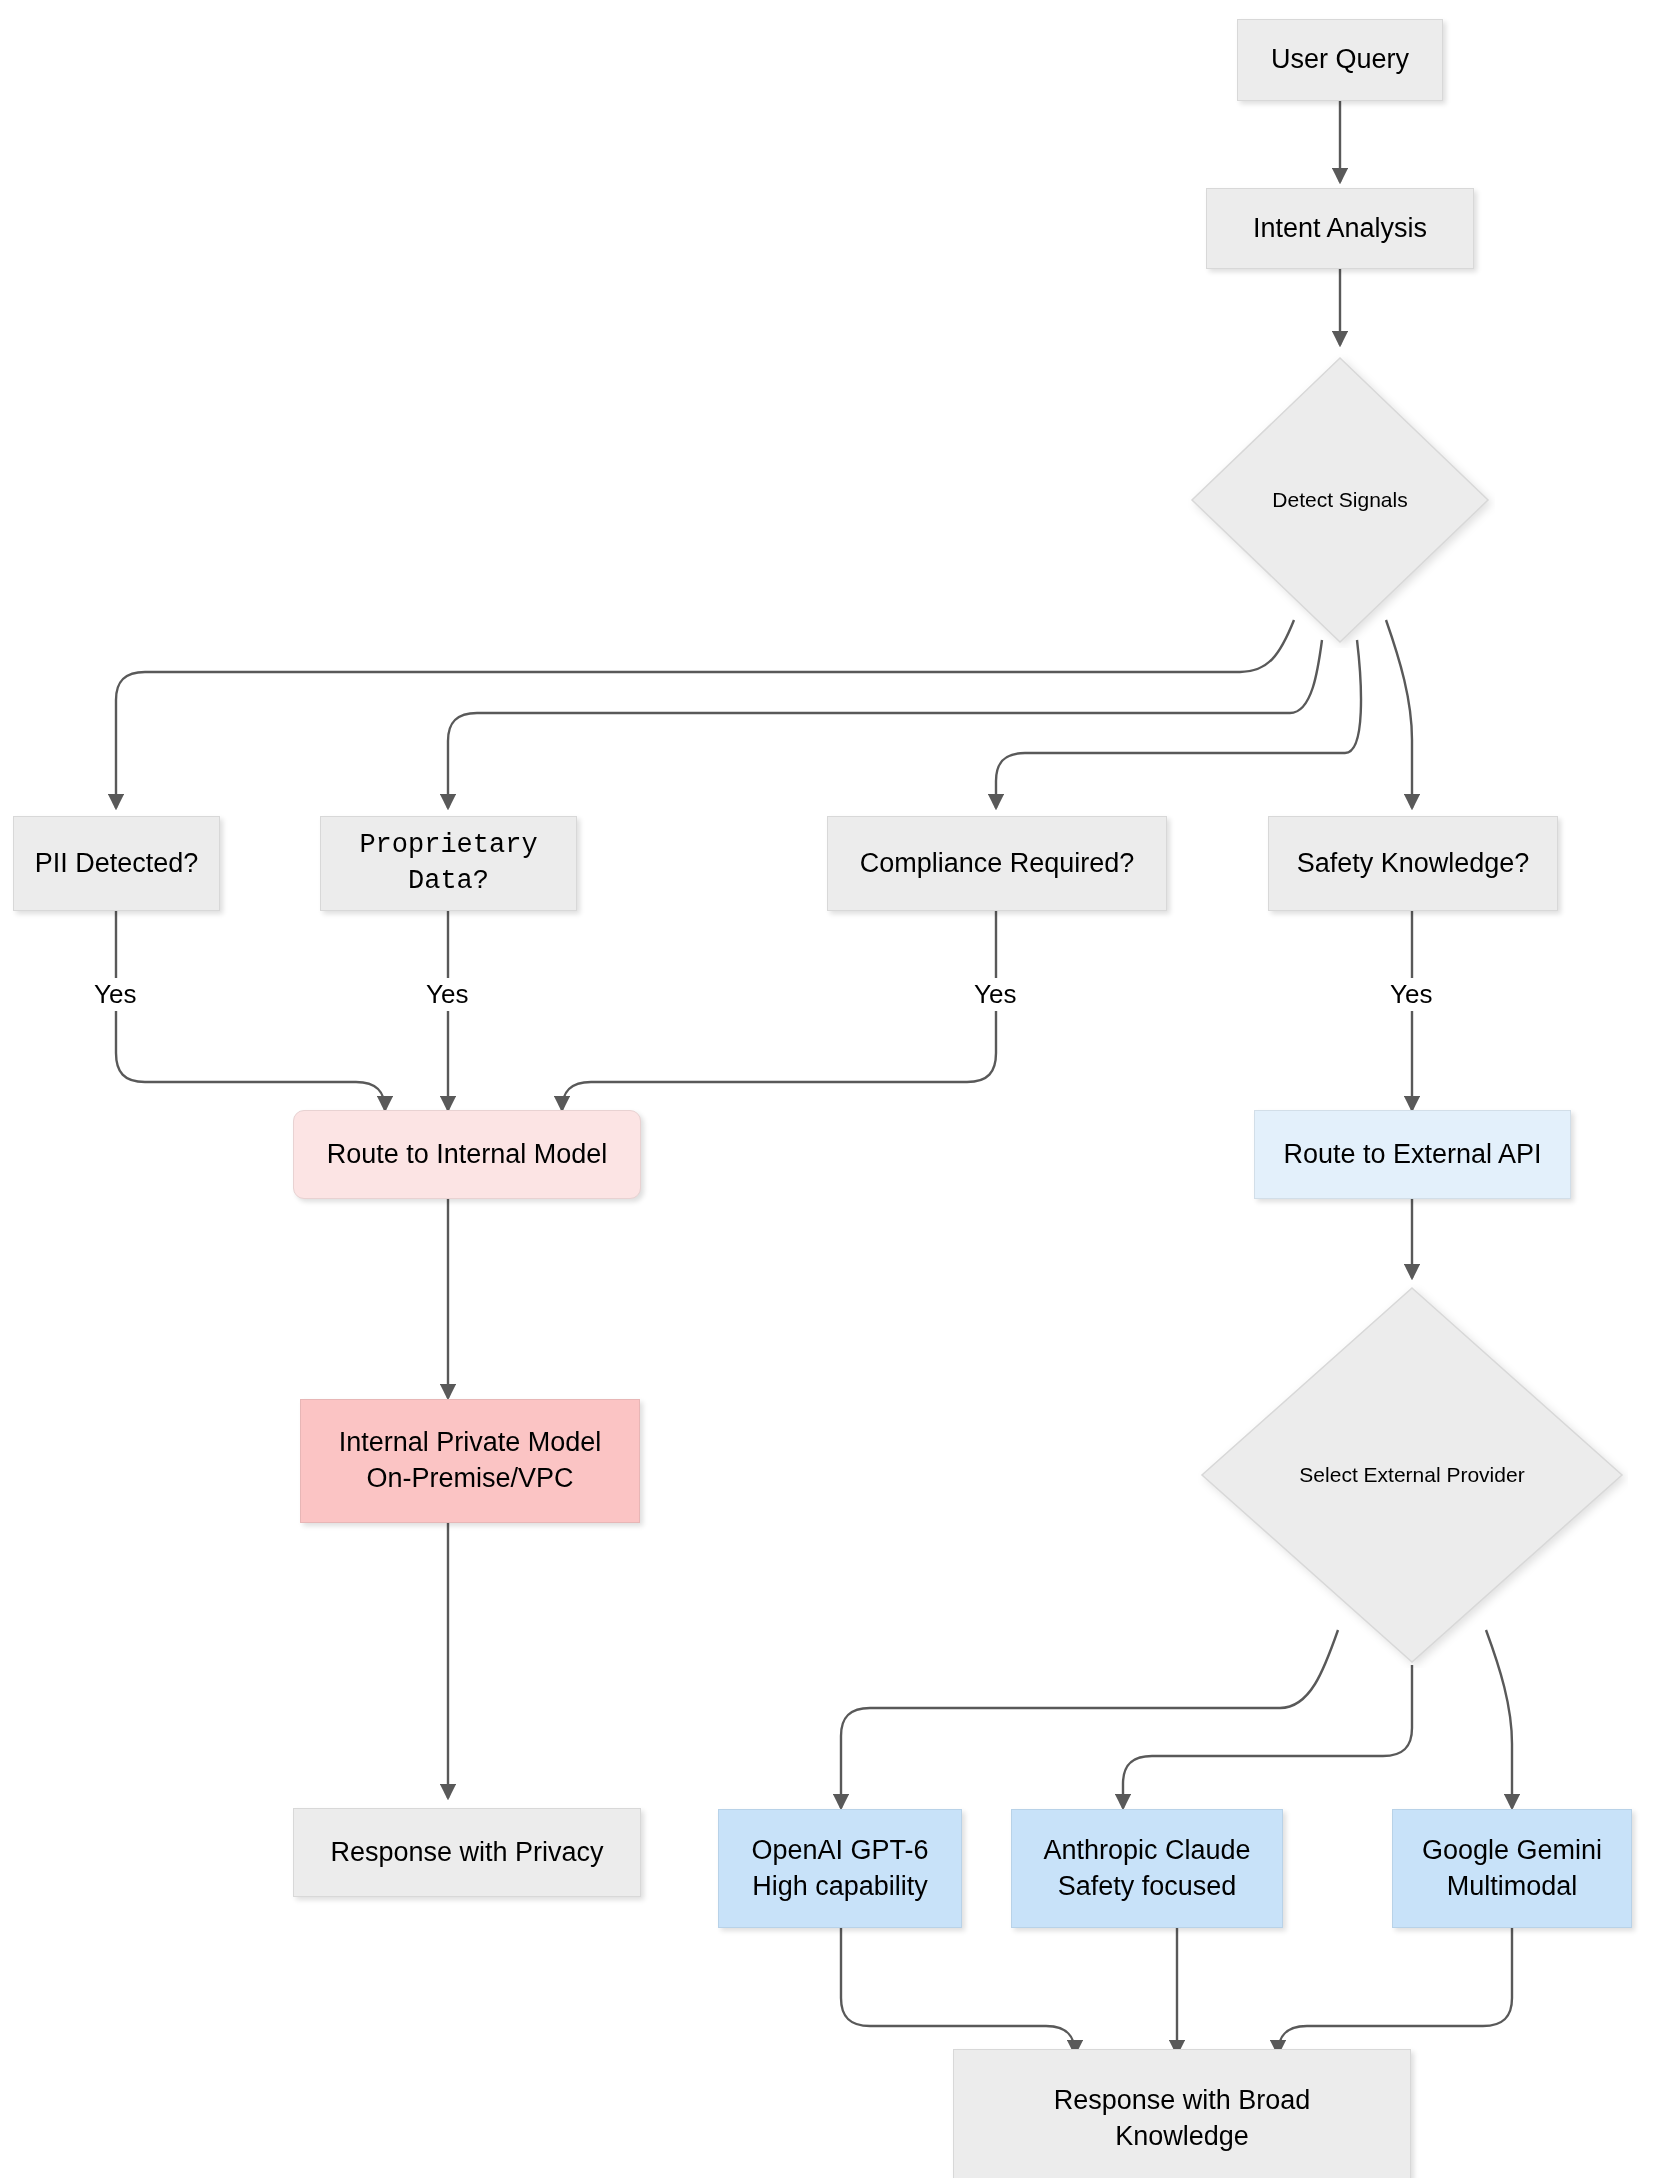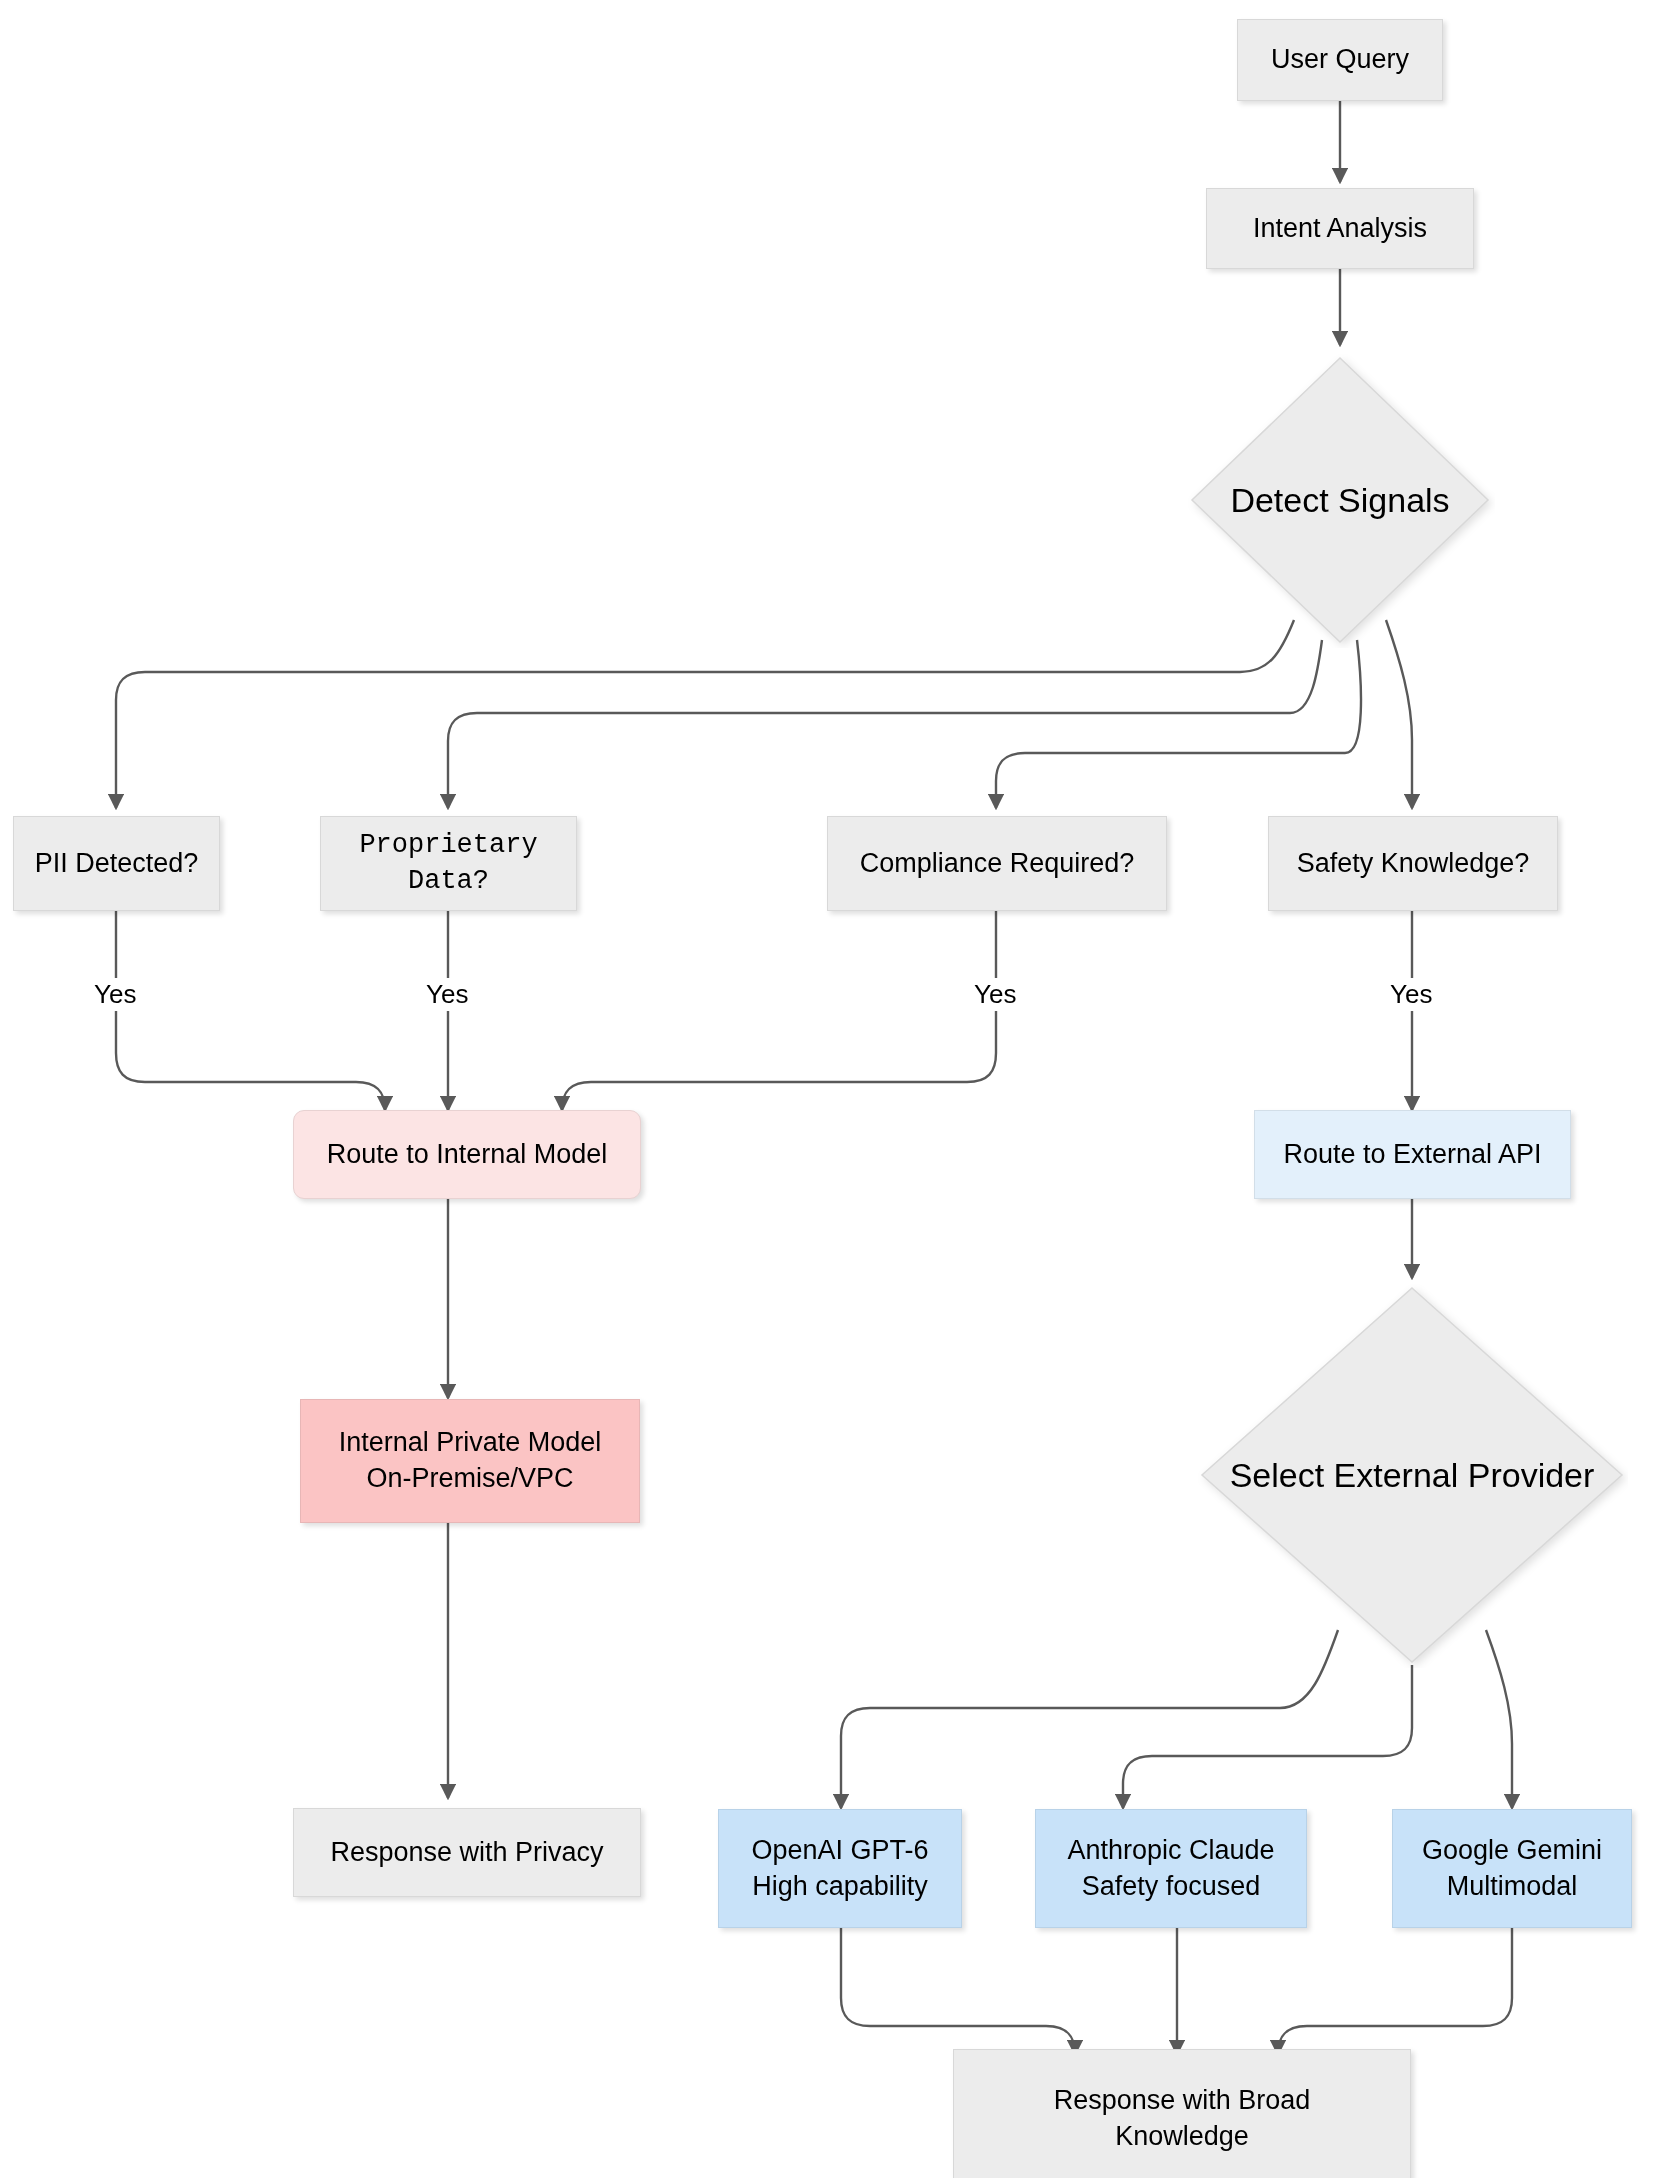--- a/index.html
+++ b/index.html
@@ -61,21 +61,21 @@
     left: 0; top: 0;
     width: 100%; height: 100%;
   }
   .diamond .dlabel {
     position: absolute;
     left: 0;
     top: 50%;
     width: 100%;
     transform: translateY(-50%);
     text-align: center;
-    font-size: 34px;
+    font-size: 21px;
     color: #000;
     pointer-events: none;
   }
   .edge-label {
     position: absolute;
     font-size: 26px;
     color: #000;
     background: #ffffff;
     padding: 1px 7px;
     z-index: 3;
@@ -184,21 +184,21 @@
       <polygon points="216,6 426,193 216,380 6,193" fill="#ececec" stroke="#d8d8d8" stroke-width="1.5" style="filter:drop-shadow(3px 3px 4px rgba(0,0,0,0.12))"></polygon>
     </svg>
     <div class="dlabel">Select External Provider</div>
   </div>
 
   <div class="node n-blue" style="left:718px; top:1809px; width:244px; height:119px;">
     <span class="label">OpenAI GPT-6
 High capability</span>
   </div>
 
-  <div class="node n-blue" style="left:1035px; top:1809px; width:272px; height:119px;">
+  <div class="node n-blue" style="left:1011px; top:1809px; width:272px; height:119px;">
     <span class="label">Anthropic Claude
 Safety focused</span>
   </div>
 
   <div class="node n-blue" style="left:1392px; top:1809px; width:240px; height:119px;">
     <span class="label">Google Gemini
 Multimodal</span>
   </div>
 
   <div class="node n-default" style="left:293px; top:1808px; width:348px; height:89px;">

